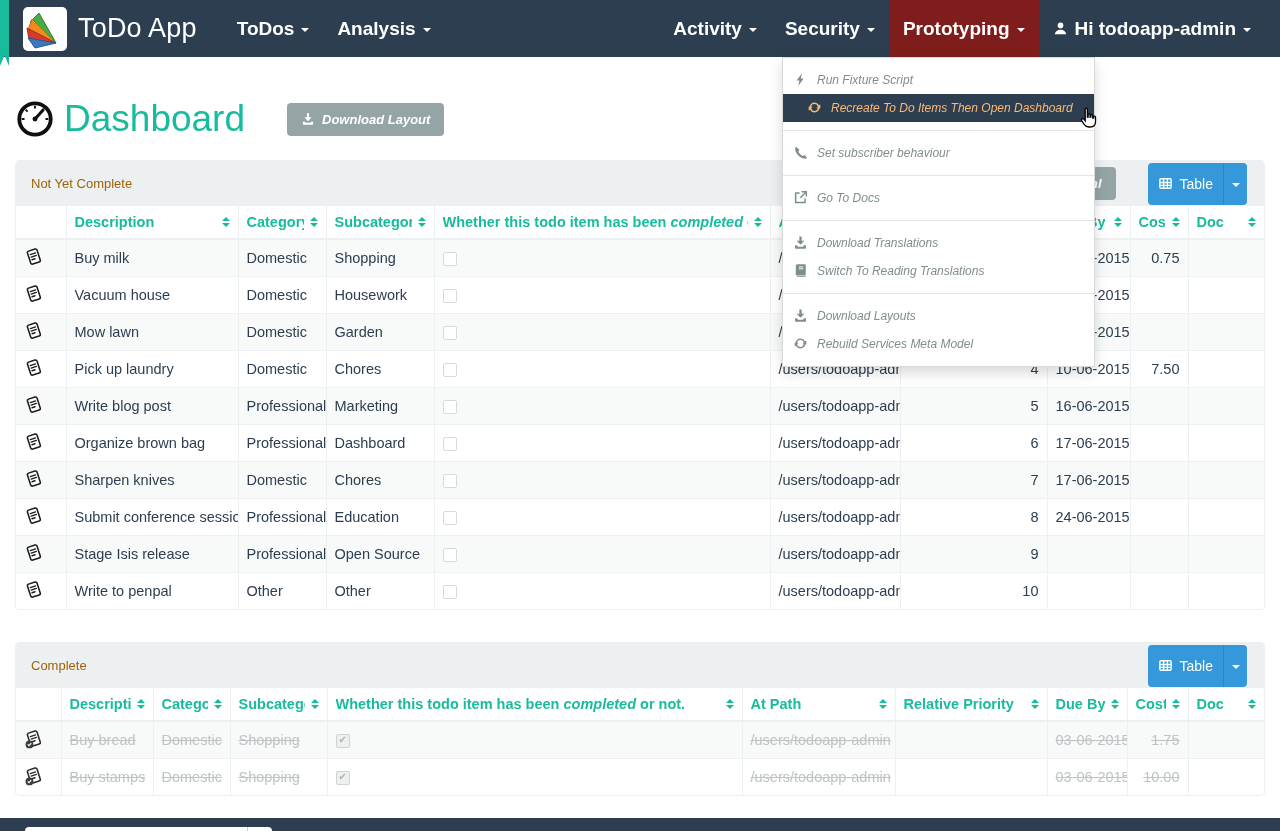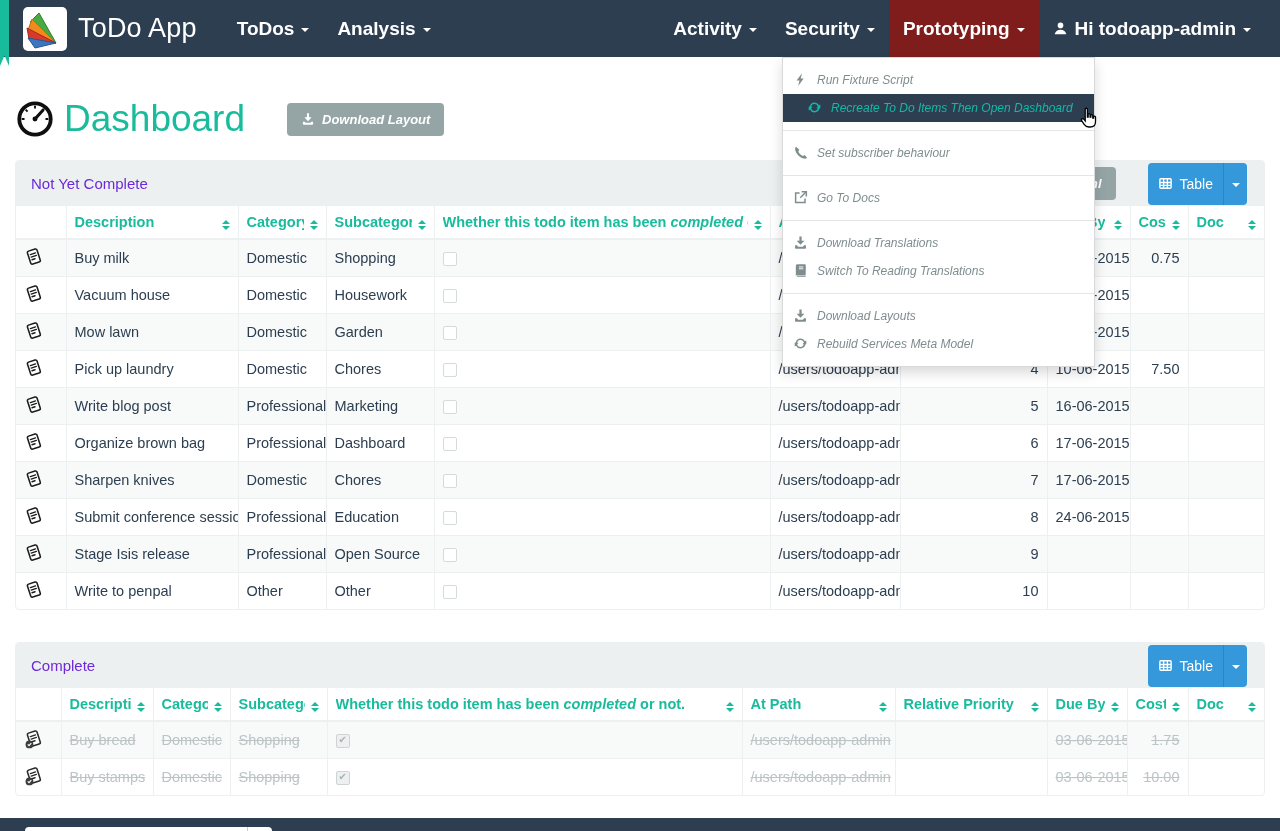--- a/index.html
+++ b/index.html
@@ -25,55 +25,55 @@
   .nav-item svg { width:15px; height:15px; }
   .caret { width:0; height:0; border-left:4.5px solid transparent; border-right:4.5px solid transparent;
            border-top:4.5px solid currentColor; display:inline-block; margin-top:2px; }
   
   .dropdown { position:absolute; left:782px; top:57px; width:313px; background:#fff;
               border:1px solid rgba(0,0,0,.15); box-shadow:0 6px 12px rgba(0,0,0,.15); z-index:20; }
   .menu-group { padding:8px 0; }
   .menu-group + .menu-group { border-top:1px solid #e5e5e5; }
   .menu-item { display:flex; align-items:center; gap:8px; padding:0 10px; height:28px;
                color:#7f8d8e; font-style:italic; font-size:12px; cursor:pointer; white-space:nowrap; }
-  .menu-item.active { background:#2c3e50; color:#14b8a6;padding-left:24px; }
+  .menu-item.active { background:#2c3e50; color:#fdba74;padding-left:24px; }
   .mi-icon { width:16px; height:16px; flex:none; display:inline-flex; }
   .mi-icon svg { width:15px; height:15px; }
   .cursor-hand { position:absolute; left:1076px; top:104px; width:26px; height:28px; z-index:30; }
   
   .page-header { display:flex; align-items:center; margin:40px 15px 19px; height:44px; gap:42px; }
   .page-title { display:flex; align-items:center; gap:9px; font-size:37px; color:#18bc9c; }
   .page-title svg { width:40px; height:40px; }
   .btn { border:none; border-radius:4px; color:#fff; display:inline-flex; align-items:center; gap:7px;
          font-family:inherit; cursor:pointer; }
   .btn-gray { background:#95a5a6; font-size:13px; font-weight:bold; font-style:italic; padding:8px 14px; height:33px; }
   .btn-gray svg { width:14px; height:14px; }
   
   .panel { margin:0 15px; border:1px solid #ecf0f1; border-radius:4px; }
   .panel--complete { margin-top:32px; }
   .panel-heading { background:#ecf0f1; height:45px; padding:0 17px 0 15px; display:flex; align-items:center;
                    border-radius:3px 3px 0 0; }
-  .panel-title { font-size:15px; color:#6d28d9; }
+  .panel-title { font-size:13px; color:#a16207; }
   .heading-buttons { margin-left:auto; display:flex; align-items:center; gap:32px; }
   .btn-split { display:flex; height:42px; }
   .btn-split .main { background:#3498db; color:#fff; font-size:14px; padding:0 10px; display:flex;
                      align-items:center; gap:7px; border-radius:4px 0 0 4px; cursor:pointer; }
   .btn-split .main svg { width:15px; height:15px; }
   .btn-split .caret-part { background:#3498db; border-left:1px solid rgba(0,0,0,.12); width:24px;
                      display:flex; align-items:center; justify-content:center; color:#fff;
                      border-radius:0 4px 4px 0; cursor:pointer; }
   
   table.grid { width:100%; border-collapse:collapse; table-layout:fixed; font-size:14.5px; }
   table.grid th { color:#18bc9c; font-weight:bold; text-align:left; padding:8px; border-bottom:2px solid #ecf0f1;
                   border-right:1px solid #ecf0f1; overflow:hidden; }
   table.grid th:last-child, table.grid td:last-child { border-right:none; }
   table.grid td { padding:6.5px 8px; border-top:1px solid #ecf0f1; border-right:1px solid #ecf0f1;
                   overflow:hidden; white-space:nowrap; height:33px; }
   table.grid tbody tr:nth-child(odd) { background:#f8f9f9; }
-  .thw { display:flex; align-items:flex-end; gap:6px; }
+  .thw { display:flex; align-items:center; gap:6px; }
   .thw .lbl { white-space:nowrap; overflow:hidden; }
   .thw em { font-style:italic; }
   .sort { margin-left:auto; display:flex; flex-direction:column; gap:2px; flex:none; cursor:pointer; }
   .sort i { display:block; width:0; height:0; border-left:4px solid transparent; border-right:4px solid transparent; }
   .sort .u { border-bottom:4.5px solid #18bc9c; }
   .sort .d { border-top:4.5px solid #18bc9c; }
   td.num { text-align:right; }
   .row-icon { display:inline-block; width:20px; height:20px; cursor:pointer; }
   .row-icon svg { width:20px; height:20px; }
   .cbx { display:inline-block; width:14px; height:14px; border:1px solid #d5dadb; border-radius:2px;

